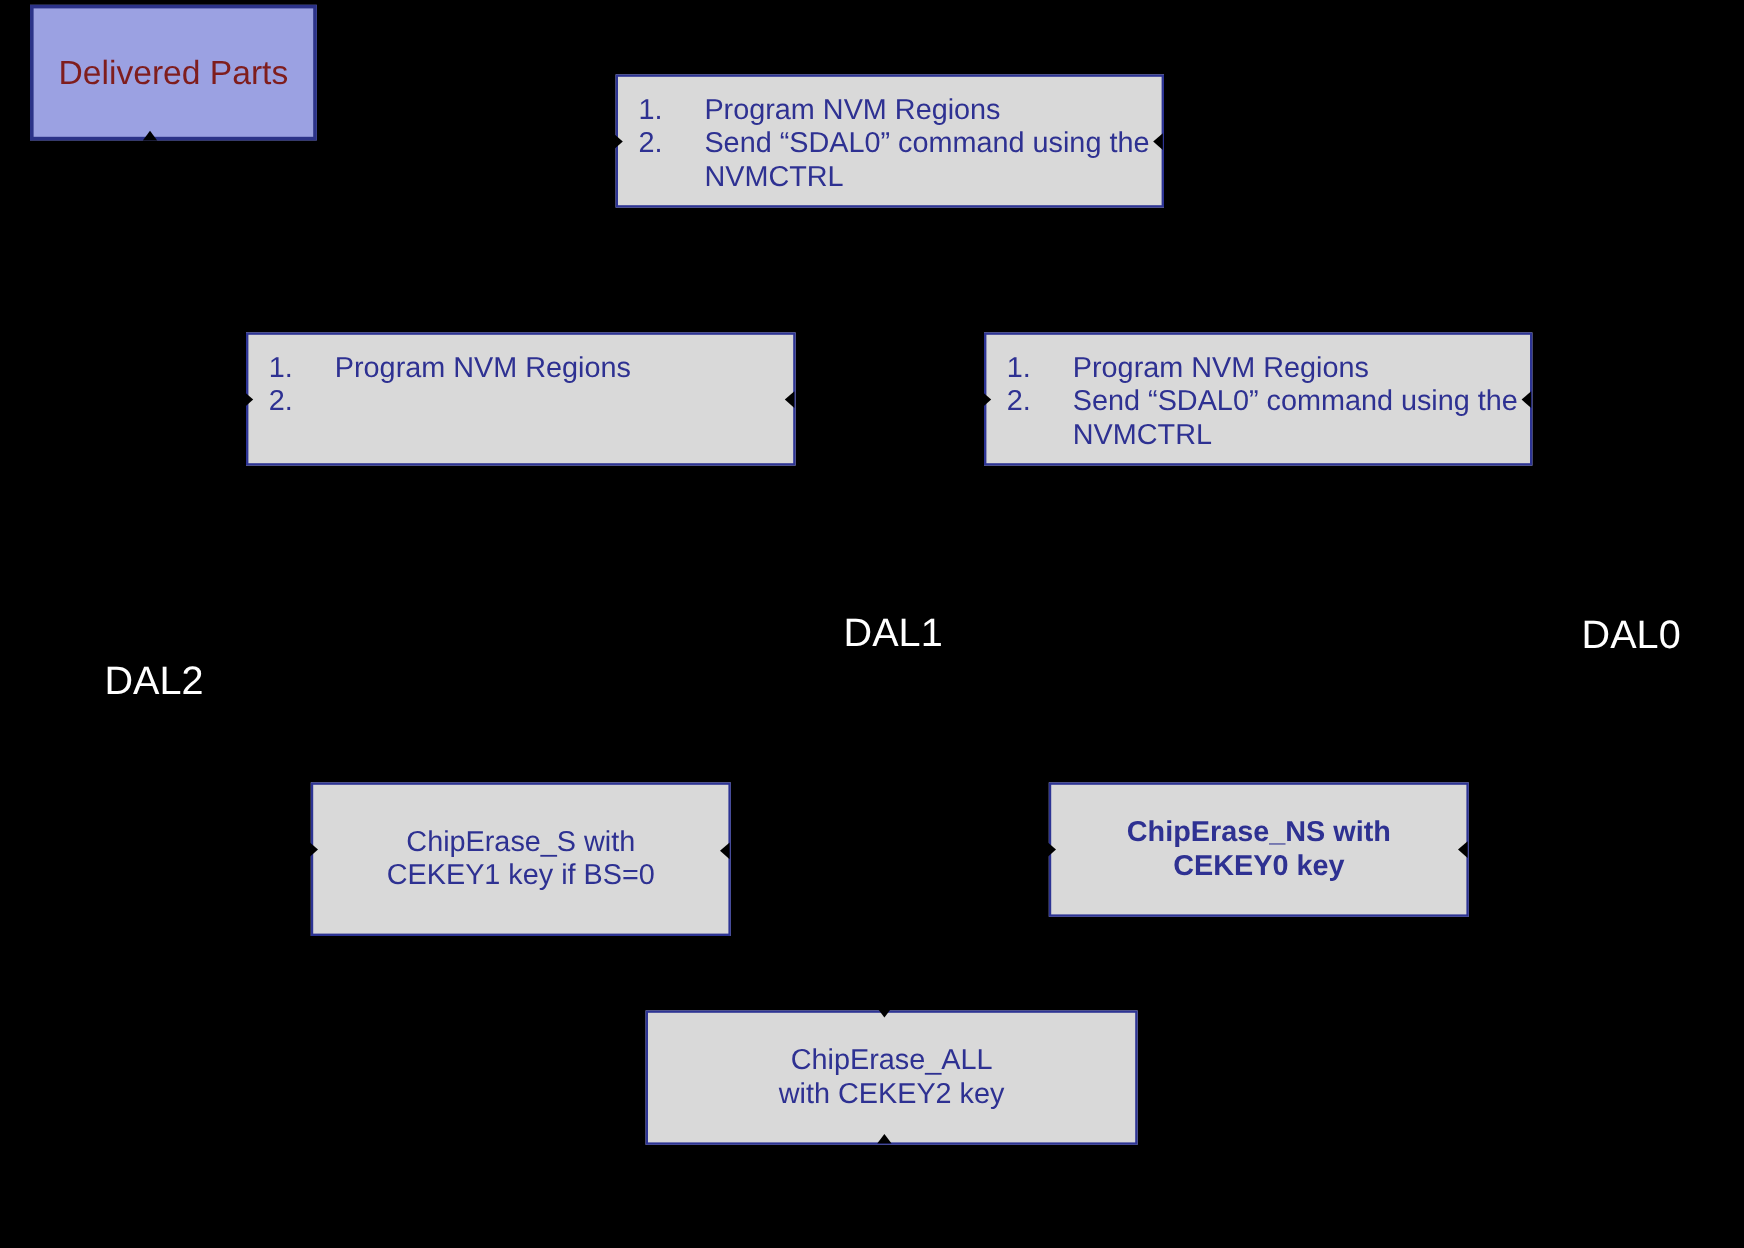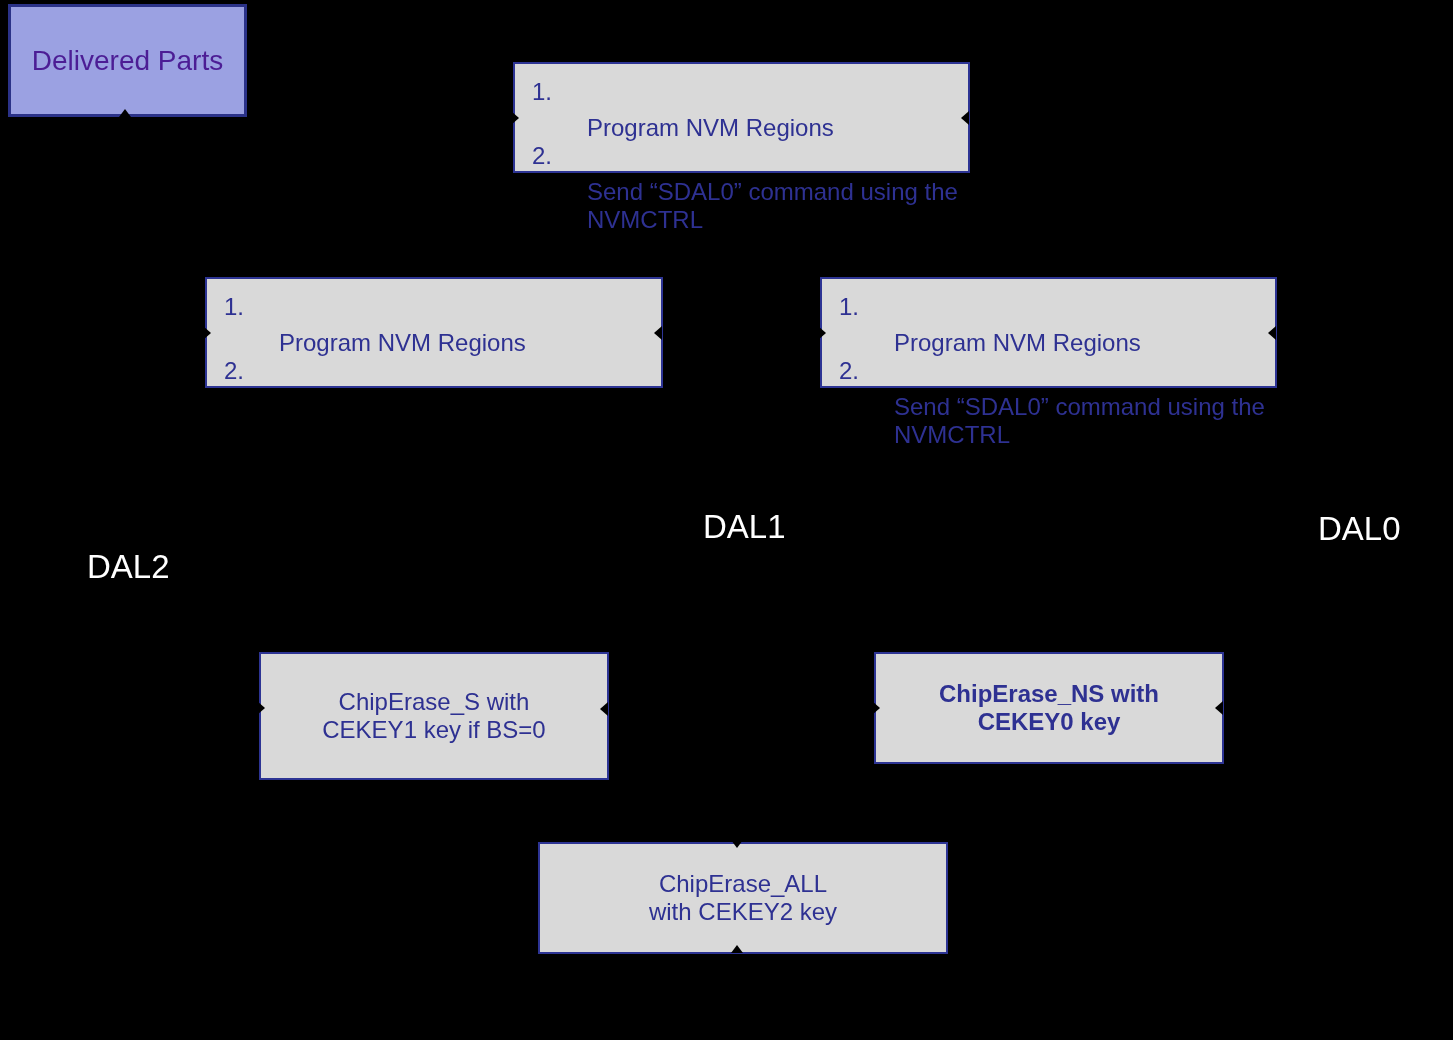--- a/index.html
+++ b/index.html
@@ -11,48 +11,48 @@
     position: relative;
     width: 1453px;
     height: 1040px;
     background: #000000;
     overflow: hidden;
     font-family: "Liberation Sans", "DejaVu Sans", sans-serif;
   }
   
   .delivered-box {
     position: absolute;
-    left: 8px; top: 4px;
+    left: 25px; top: 4px;
     width: 239px; height: 113px;
     box-sizing: border-box;
     background: #9ba1e2;
     border: 3px solid #2b3288;
     display: flex;
     align-items: center;
     justify-content: center;
-    color: #4c1d95;
+    color: #7f1d1d;
     font-size: 28px;
   }
   
   .note-box {
     position: absolute;
     box-sizing: border-box;
     background: #d9d9d9;
     border: 2px solid #2d3494;
     color: #2e3192;
     font-size: 24px;
     line-height: 28px;
     padding: 14px 6px 0 17px;
   }
   .note-row { display: flex; }
   .note-num {
     flex: 0 0 55px;
     width: 55px;
   }
-  .note-txt { flex: 1 1 auto; margin-top: 36px; }
+  .note-txt { flex: 1 1 auto; }
   #note-top      { left: 513px; top: 62px;  width: 457px; height: 111px; }
   #note-midleft  { left: 205px; top: 277px; width: 458px; height: 111px; }
   #note-midright { left: 820px; top: 277px; width: 457px; height: 111px; }
   
   .erase-box {
     position: absolute;
     box-sizing: border-box;
     background: #d9d9d9;
     border: 2px solid #2d3494;
     color: #2e3192;

